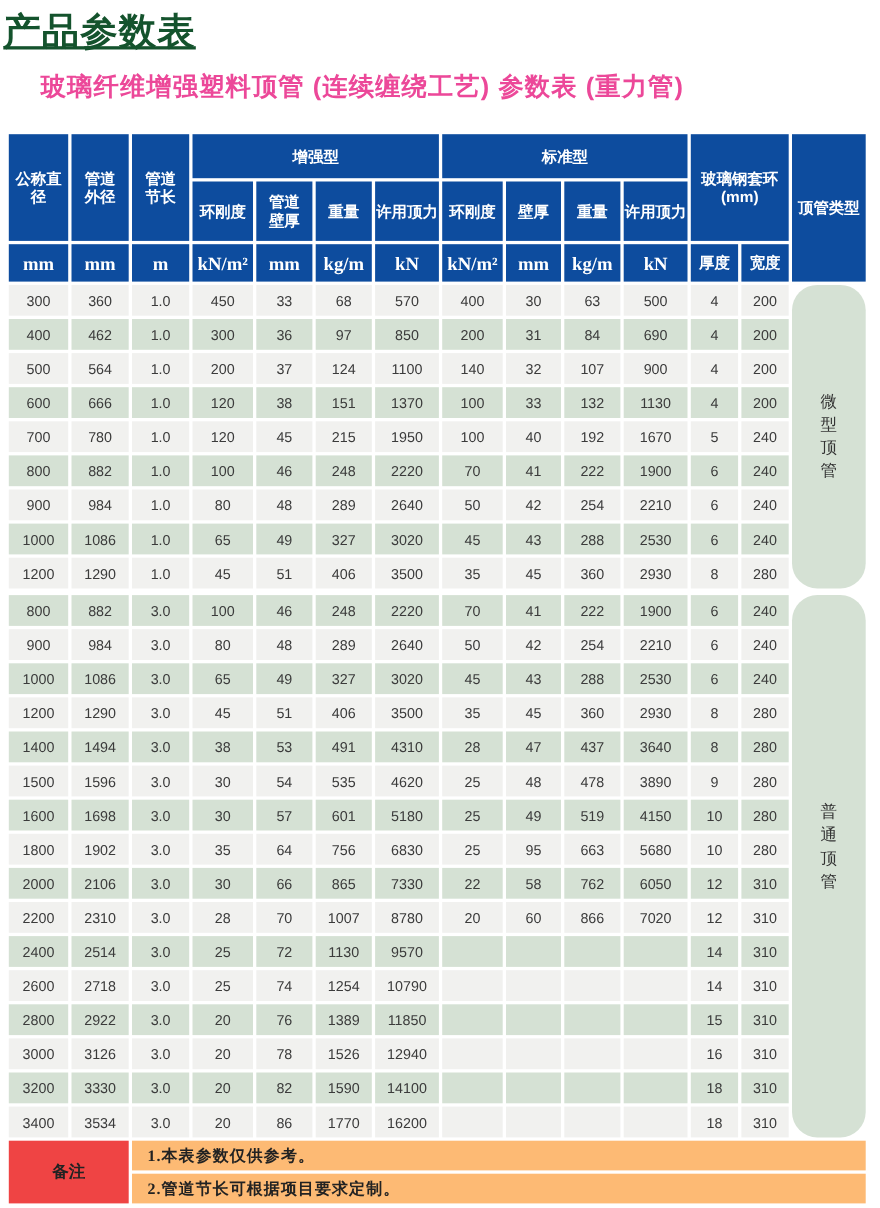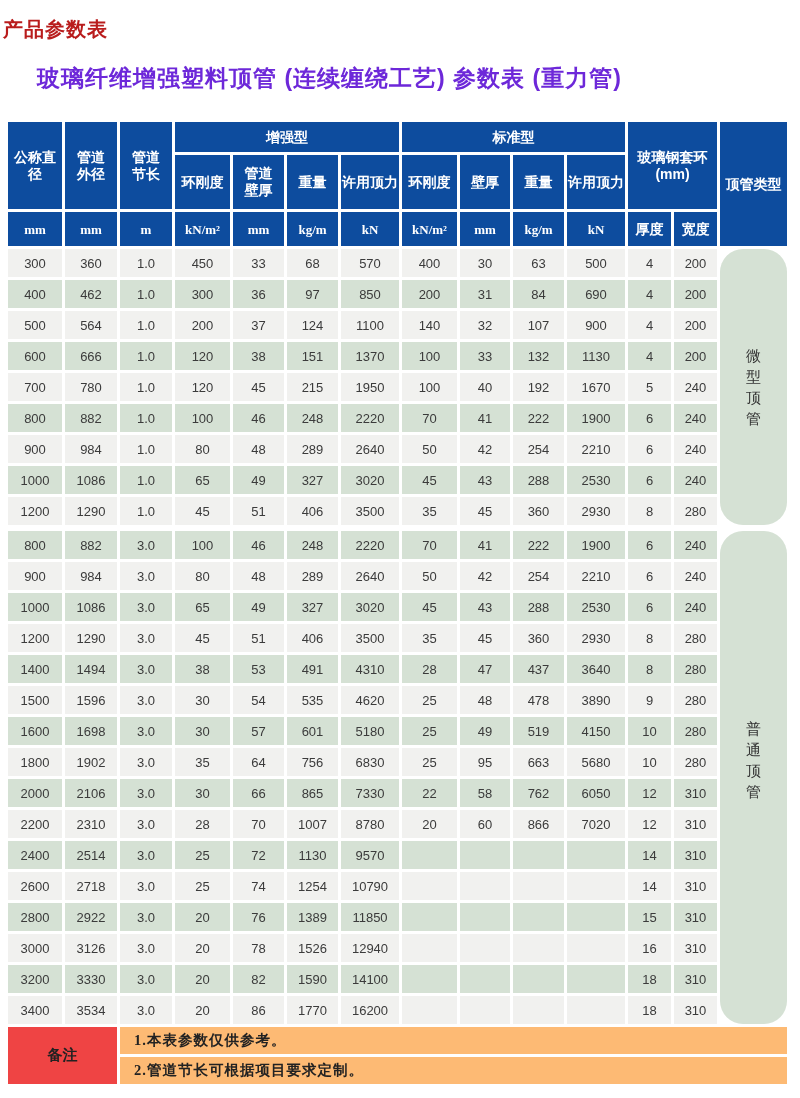--- a/index.html
+++ b/index.html
@@ -2,42 +2,42 @@
 <html><head>
 <meta charset="utf-8">
 <style>
   html,body{margin:0;padding:0;}
   body{
     width:800px;height:1098px;background:#ffffff;
     font-family:"Liberation Sans", sans-serif;
     overflow:hidden;position:relative;
   }
   .page-title{
-    color:#b91c1c;font-size:20px;font-weight:bold;
-    margin:12px 0 0 3px;letter-spacing:1px;line-height:34px;
+    color:#14532d;font-size:34px;font-weight:bold;
+    margin:12px 0 0 3px;letter-spacing:1px;line-height:34px;text-decoration:underline;
   }
   .page-subtitle{
-    color:#6d28d9;font-size:23px;font-weight:bold;
+    color:#ec4899;font-size:23px;font-weight:bold;
     margin:17px 0 0 37px;letter-spacing:1px;line-height:30px;
   }
   table.param{
     border-collapse:separate;border-spacing:3px;
     table-layout:fixed;margin:26px 0 0 5px;width:785px;
   }
   th,td{padding:0;vertical-align:middle;text-align:center;overflow:hidden;}
   th{
     background:#0d4c9e;color:#ffffff;font-weight:bold;font-size:14px;
     white-space:pre-line;line-height:17px;
   }
-  tr.h1 th{height:30px;}
+  tr.h1 th{height:40px;}
   tr.h2 th{height:54px;}
   tr.h3 th{height:34px;}
   th.unit{
     font-family:"Liberation Serif", serif;
-    font-weight:bold;font-size:13px;
+    font-weight:bold;font-size:17px;
   }
   td.data{
     height:28px;font-size:13px;color:#3b3b3b;
     font-family:"Liberation Sans", sans-serif;
   }
   tr.row-white td{background:#f1f1ef;}
   tr.row-green td{background:#d5e1d4;}
   td.pipe-type-cell{background:#d5e1d4 !important;border-radius:23px;}
   .vtext{
     display:inline-block;width:16px;word-break:break-all;

